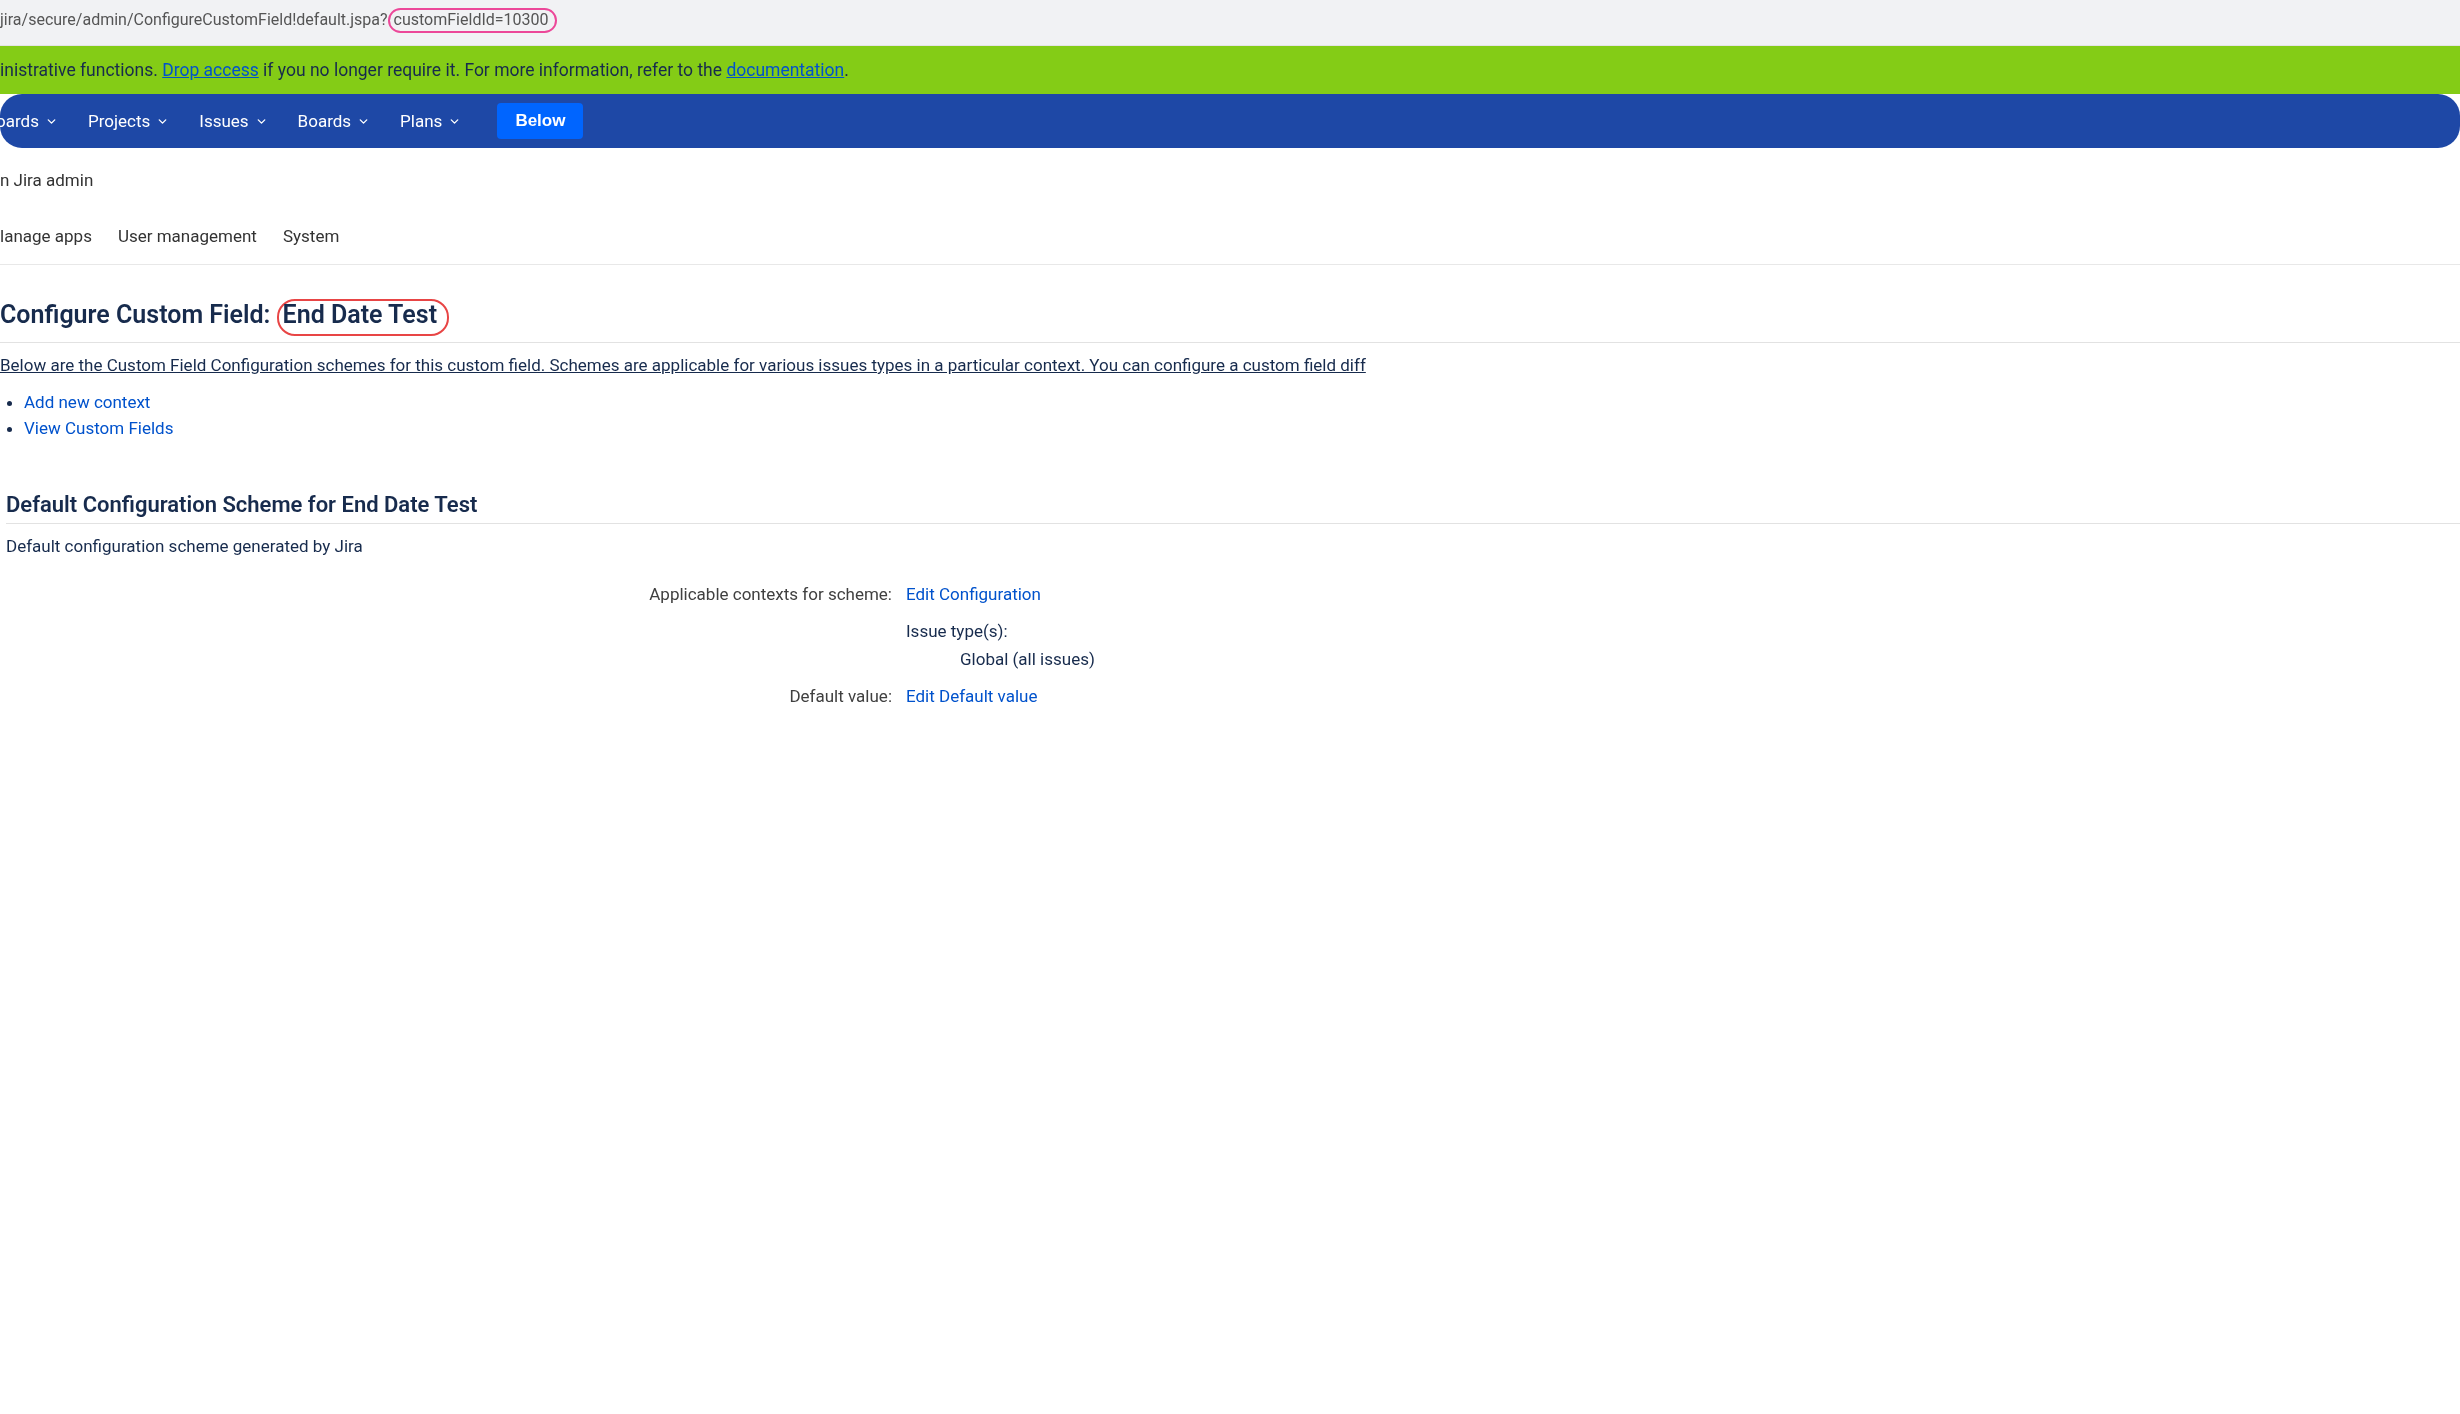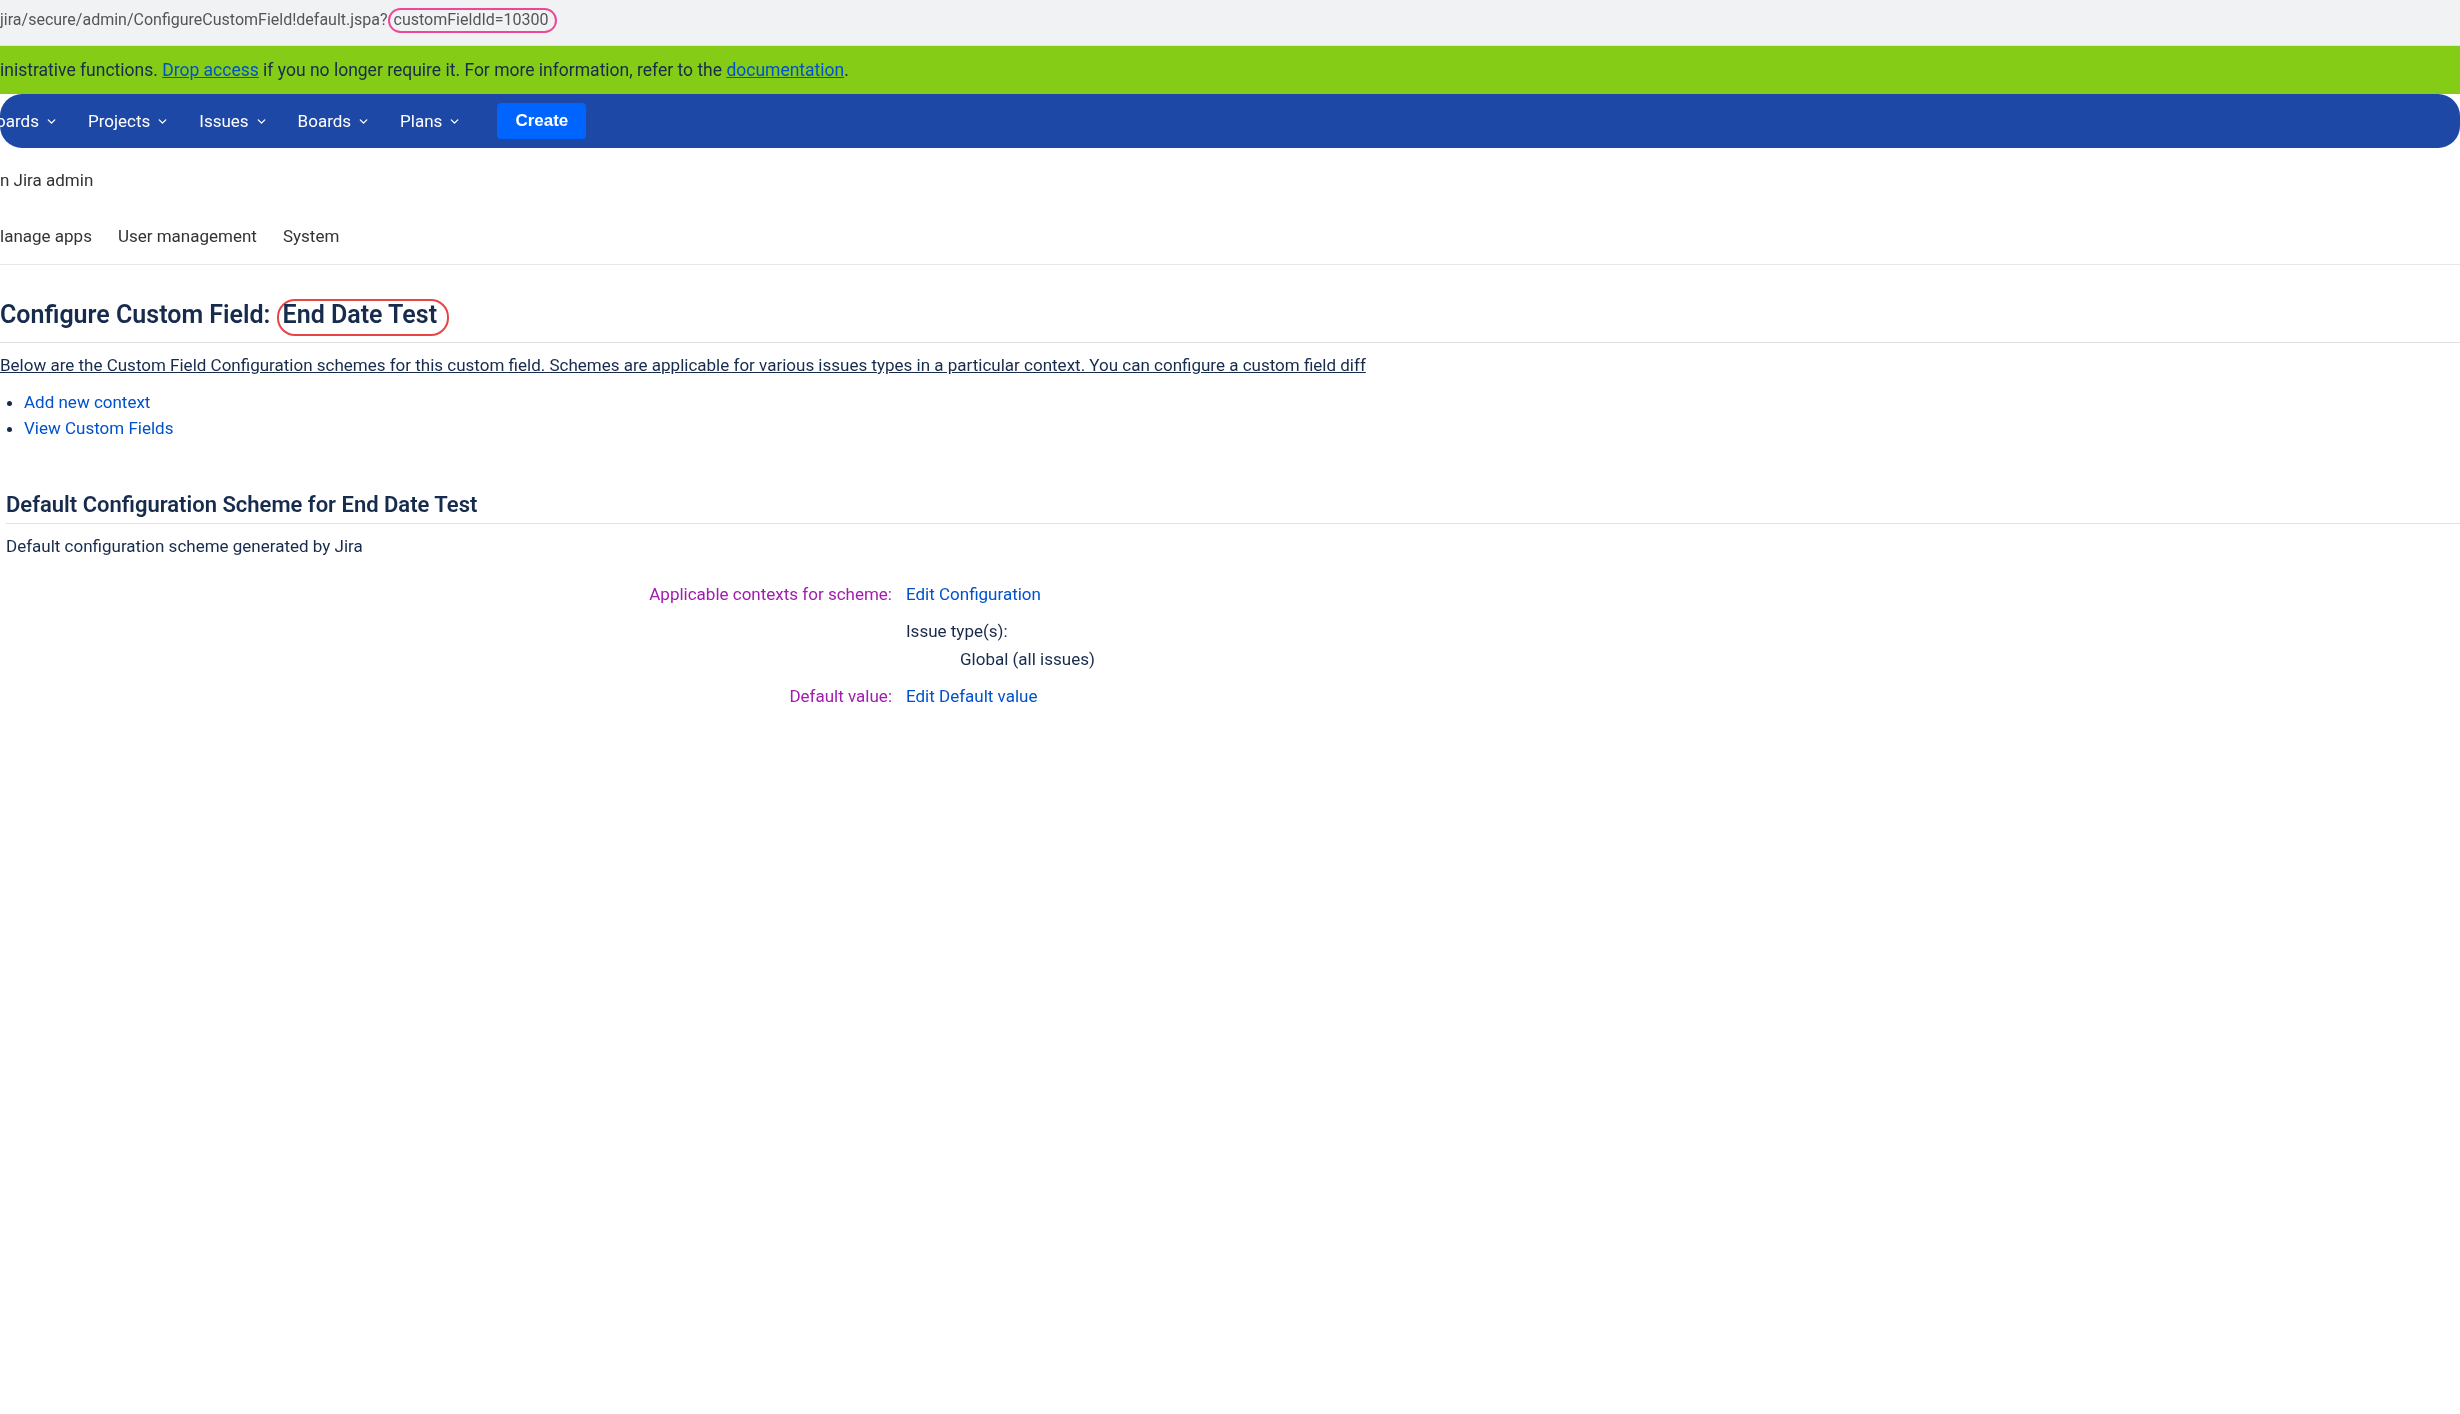--- a/index.html
+++ b/index.html
@@ -162,21 +162,21 @@
     }
     .scheme-row {
       display: flex;
       align-items: flex-start;
       padding: 4px 0;
       line-height: 1.7;
     }
     .scheme-label {
       width: 906px;
       text-align: right;
-      color: #a21caf;
+      color: #404040;
       padding-right: 14px;
       flex-shrink: 0;
     }
     .scheme-value {
       color: #172B4D;
     }
     .scheme-value a {
       color: #0052cc;
       text-decoration: none;
     }
@@ -227,21 +227,21 @@
     </span>
   </div>
   <div class="nav-item">
     <span>Plans</span>
     <span class="chev">
       <svg width="13" height="13" viewBox="0 0 24 24" fill="none">
           <path d="M6 9l6 6 6-6" stroke="#fff" stroke-width="2.5" stroke-linecap="round" stroke-linejoin="round"></path>
         </svg>
     </span>
   </div>
-  <button class="create-btn">Create</button>
+  <button class="create-btn">Below</button>
 </div>
 
 <div class="breadcrumb">n Jira admin</div>
 
 <div class="admin-tabs">
   <div class="tab">lanage apps</div>
   <div class="tab">User management</div>
   <div class="tab">System</div>
 </div>
 

